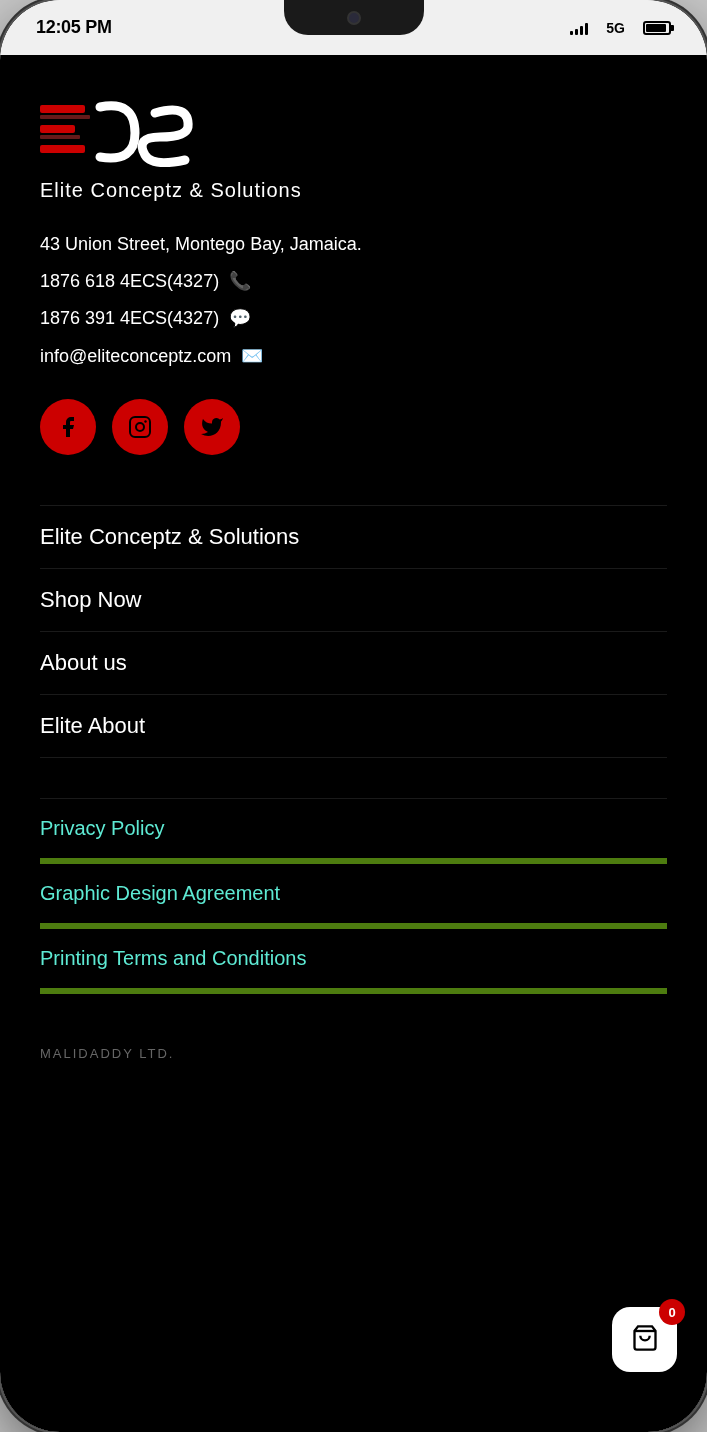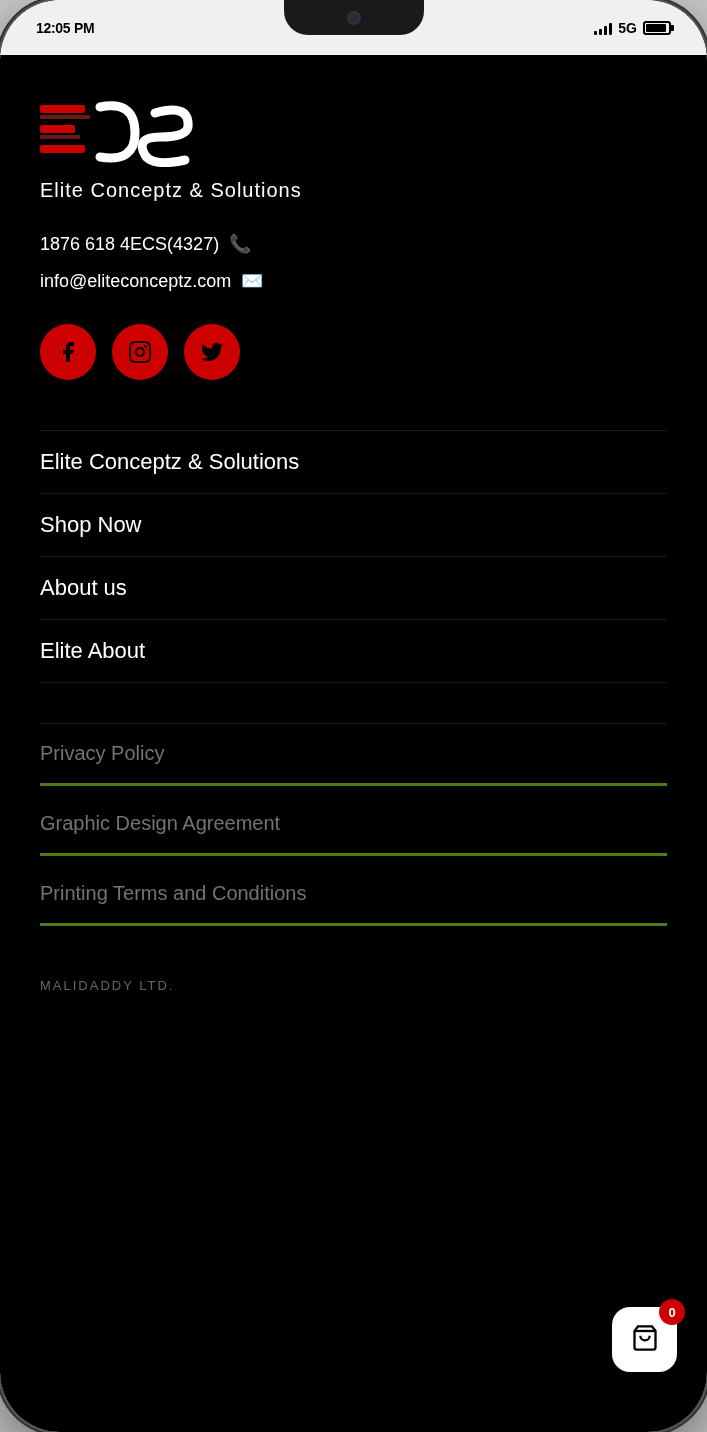--- a/index.html
+++ b/index.html
@@ -52,30 +52,30 @@
       height: 55px;
       display: flex;
       align-items: center;
       justify-content: space-between;
       padding: 0 36px;
       flex-shrink: 0;
       position: relative;
     }
 
     .status-time {
-      font-size: 14px;
+      font-size: 18px;
       font-weight: 600;
       color: #000;
       letter-spacing: -0.3px;
     }
 
     .status-icons {
       display: flex;
       align-items: center;
-      gap: 6px;
+      gap: 18px;
     }
 
     .signal-bars {
       display: flex;
       align-items: flex-end;
       gap: 2px;
       height: 14px;
     }
 
     .signal-bar {
@@ -233,28 +233,27 @@
     .nav-item:first-child {
       border-top: 1px solid #1a1a1a;
     }
 
     
     .legal-section {
       margin-bottom: 50px;
     }
 
     .legal-item {
-      color: #737373;
+      color: #5eead4;
       font-size: 20px;
       font-weight: 400;
       padding: 18px 0;
-      border-bottom: 3px solid #4d7c0f;
+      border-bottom: 6px solid #4d7c0f;
       cursor: pointer;
       display: block;
-      margin-top: 8px;
     }
 
     .legal-item:first-child {
       border-top: 1px solid #1a1a1a;
     }
 
     
     .footer-section {
       color: #fff;
       font-size: 16px;
@@ -361,22 +360,29 @@
           <rect x="0" y="20" width="50" height="4" fill="#cc3333" rx="1" opacity="0.5"></rect>
           <rect x="0" y="40" width="40" height="4" fill="#cc3333" rx="1" opacity="0.5"></rect>
         </svg>
         <div class="logo-subtitle">
           <span>Elite </span><span style="color:#fff">Conceptz &amp; Solutions</span>
         </div>
       </div>
 
       <div class="contact-section">
         <div class="contact-item">
+          <span>43 Union Street, Montego Bay, Jamaica.</span>
+        </div>
+        <div class="contact-item">
           <span>1876 618 4ECS(4327)</span>
           <span class="contact-icon">📞</span>
+        </div>
+        <div class="contact-item">
+          <span>1876 391 4ECS(4327)</span>
+          <span class="contact-icon">💬</span>
         </div>
         <div class="contact-item">
           <span>info@eliteconceptz.com</span>
           <span class="contact-icon">✉️</span>
         </div>
       </div>
 
       <div class="social-section">
         <div class="social-btn">
           <svg viewBox="0 0 24 24">

